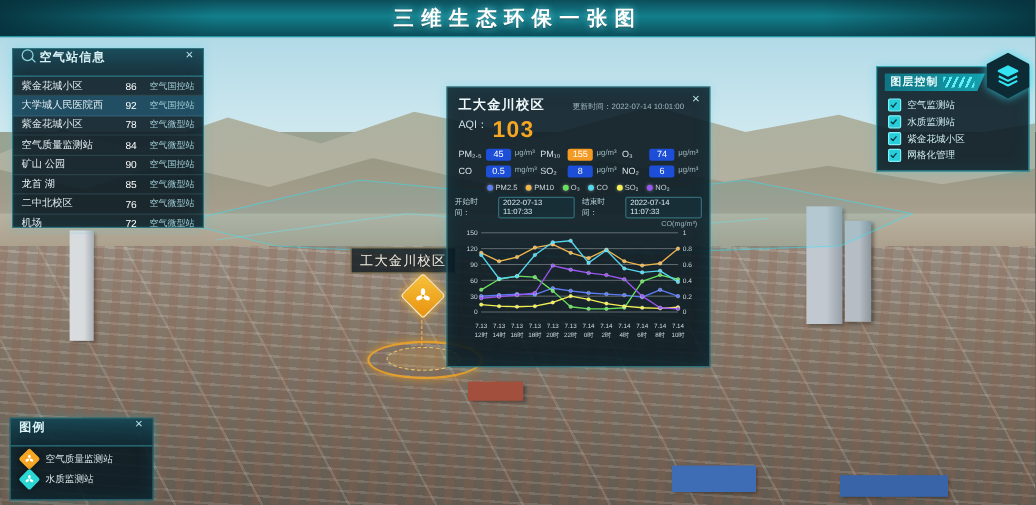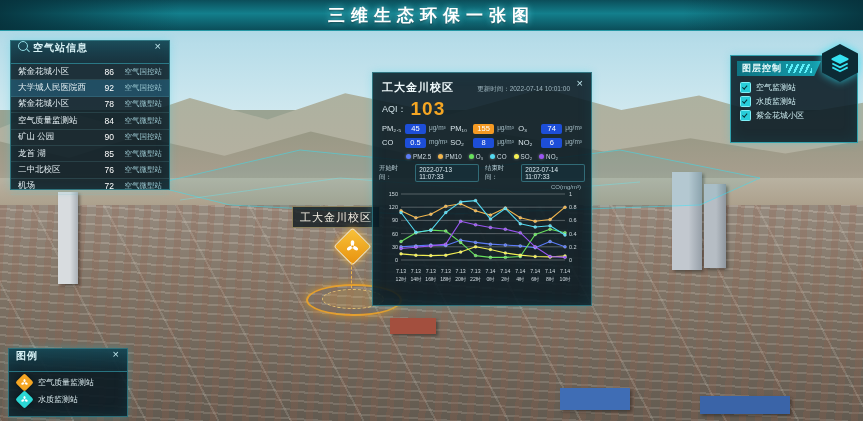--- a/index.html
+++ b/index.html
@@ -61,21 +61,21 @@
   .s-name{flex:1;font-size:8.5px;color:#e2edf1;white-space:nowrap;overflow:hidden;}
   .s-val{width:20px;font-size:8.5px;color:#ffffff;text-align:right;}
   .s-type{width:48px;font-size:7.5px;color:#9ecbd4;text-align:right;}
 
   
   .detail-panel{left:372px;top:72px;width:218px;height:232px;padding:0;}
   .dhead{display:flex;align-items:baseline;padding:7px 9px 2px 9px;}
   .dtitle{font-size:11px;font-weight:bold;color:#eef8fa;letter-spacing:1px;}
   .dupdate{margin-left:auto;margin-right:12px;font-size:6.5px;color:#9fb7c0;}
   .dclose{position:absolute;top:5px;right:7px;}
-  .aqirow{padding:1px 9px 3px;display:flex;align-items:center;gap:4px;}
+  .aqirow{padding:1px 9px 3px;display:flex;align-items:flex-start;gap:4px;}
   .aqi-label{font-size:9px;color:#cfe0e6;}
   .aqi-value{font-size:19px;font-weight:bold;color:#f5a623;letter-spacing:1px;}
   .pgrid{display:grid;grid-template-columns:1.06fr 1.06fr .88fr;row-gap:4px;padding:1px 9px 2px;}
   .pcell{display:flex;align-items:flex-start;gap:3px;}
   .p-label{font-size:7.5px;color:#d7e4ea;min-width:20px;}
   .badge{min-width:17px;padding:0 2px;height:10px;line-height:10px;border-radius:2px;
       font-size:7.5px;color:#fff;text-align:center;background:#1d4ed8;}
   .badge.moderate{background:#f59a23;}
   .p-unit{font-size:6.5px;color:#9fb7c0;}
   .slegend{display:flex;justify-content:center;gap:7px;padding:3px 4px 1px;}
@@ -434,20 +434,24 @@
       <span class="l-label">空气监测站</span>
     </div>
     <div class="lrow">
       <span class="cbox"></span>
       <span class="l-label">水质监测站</span>
     </div>
     <div class="lrow">
       <span class="cbox"></span>
       <span class="l-label">紫金花城小区</span>
     </div>
+    <div class="lrow">
+      <span class="cbox"></span>
+      <span class="l-label">网格化管理</span>
+    </div>
   </div>
   <div class="hexicon">
     <div class="hexbg">
       <svg viewBox="0 0 20 20">
         <g fill="none" stroke="#35e2f2" stroke-width="1.6" stroke-linejoin="round">
           <path d="M10 3 L17 6.5 L10 10 L3 6.5 Z" fill="#35e2f2"></path>
           <path d="M3 10.5 L10 14 L17 10.5"></path>
           <path d="M3 14 L10 17.5 L17 14"></path>
         </g>
       </svg>

